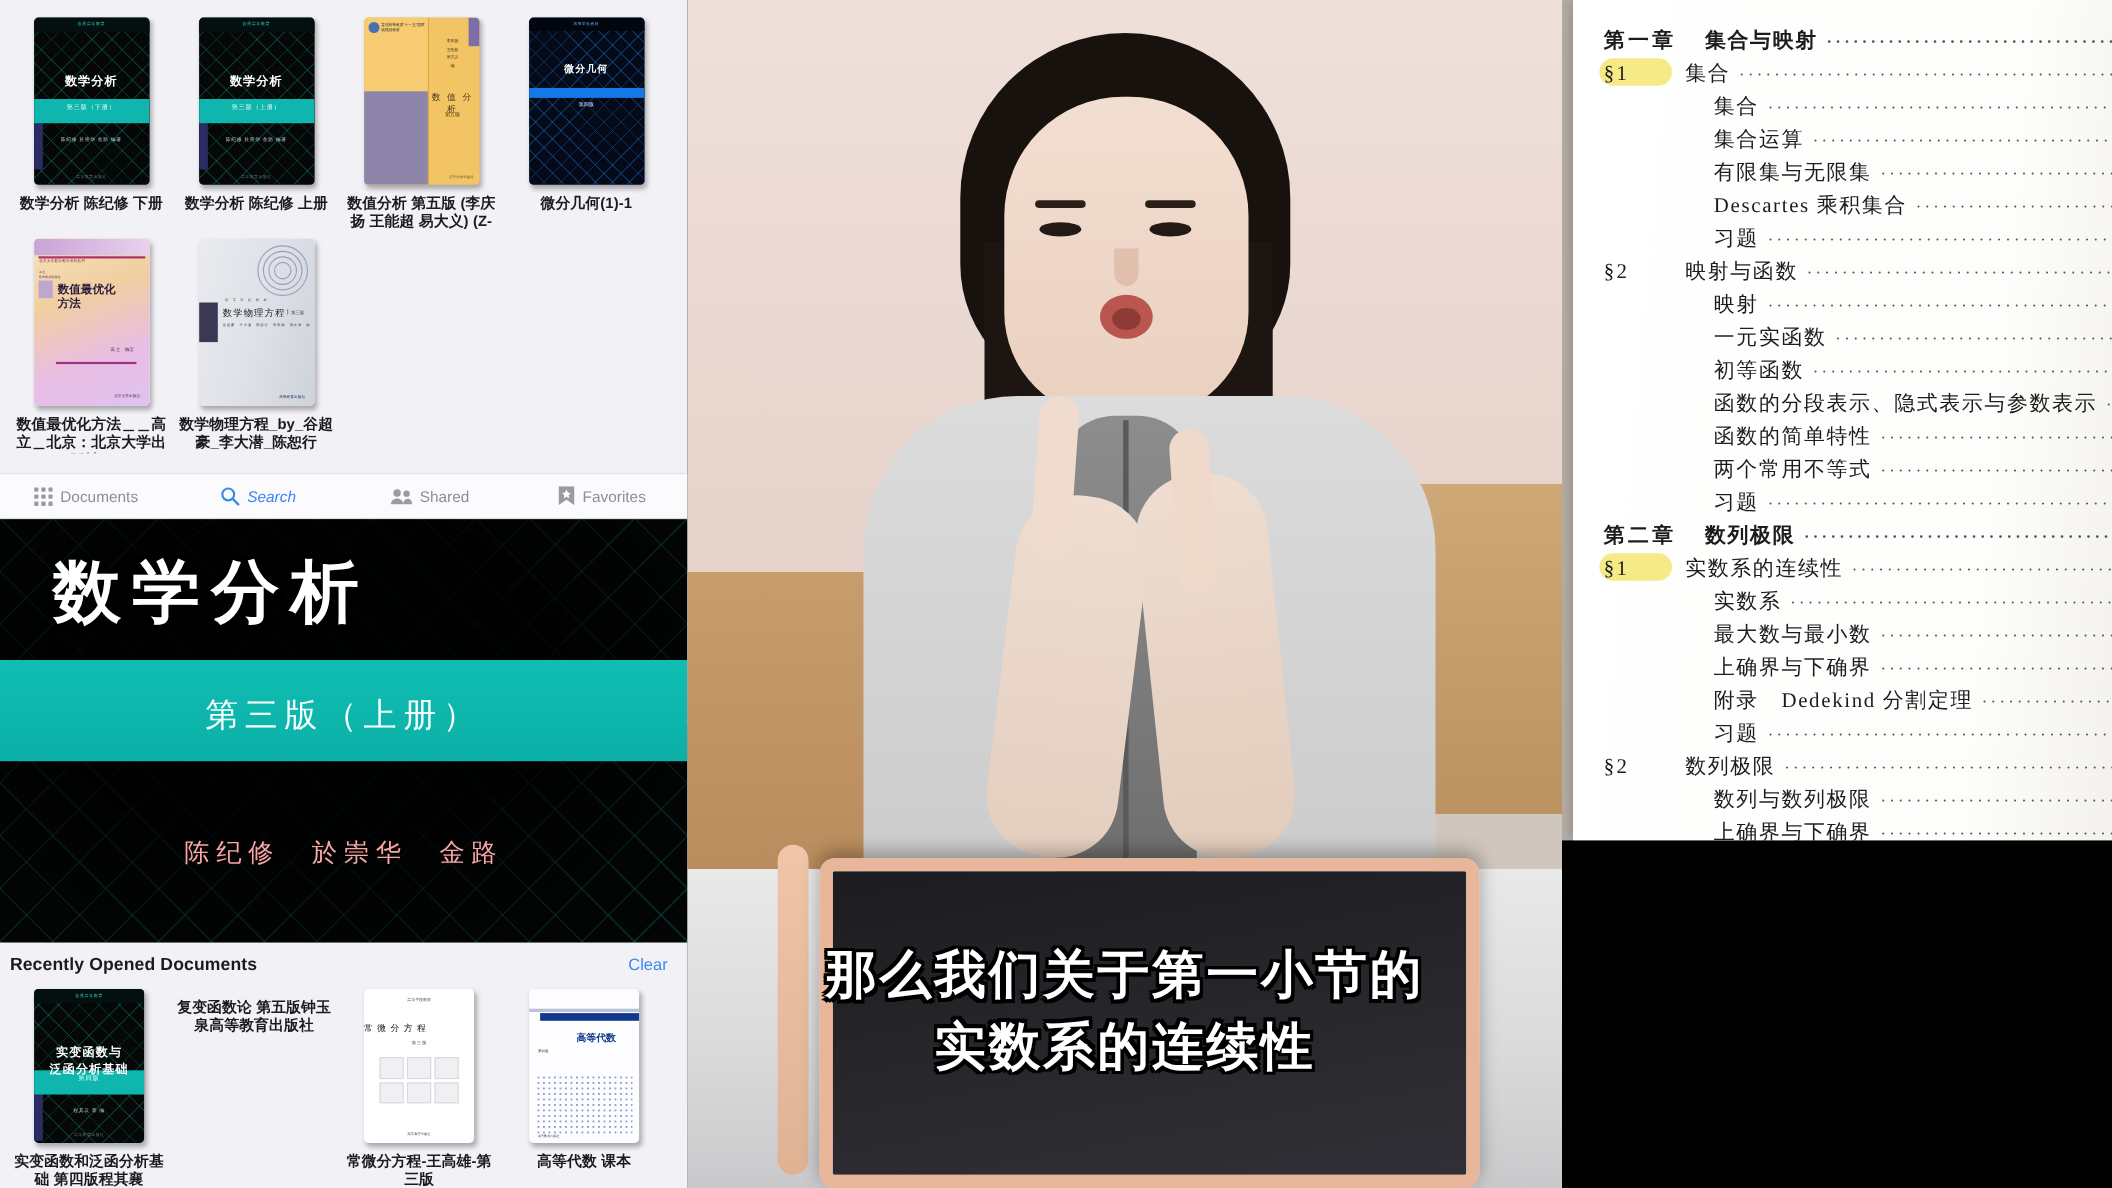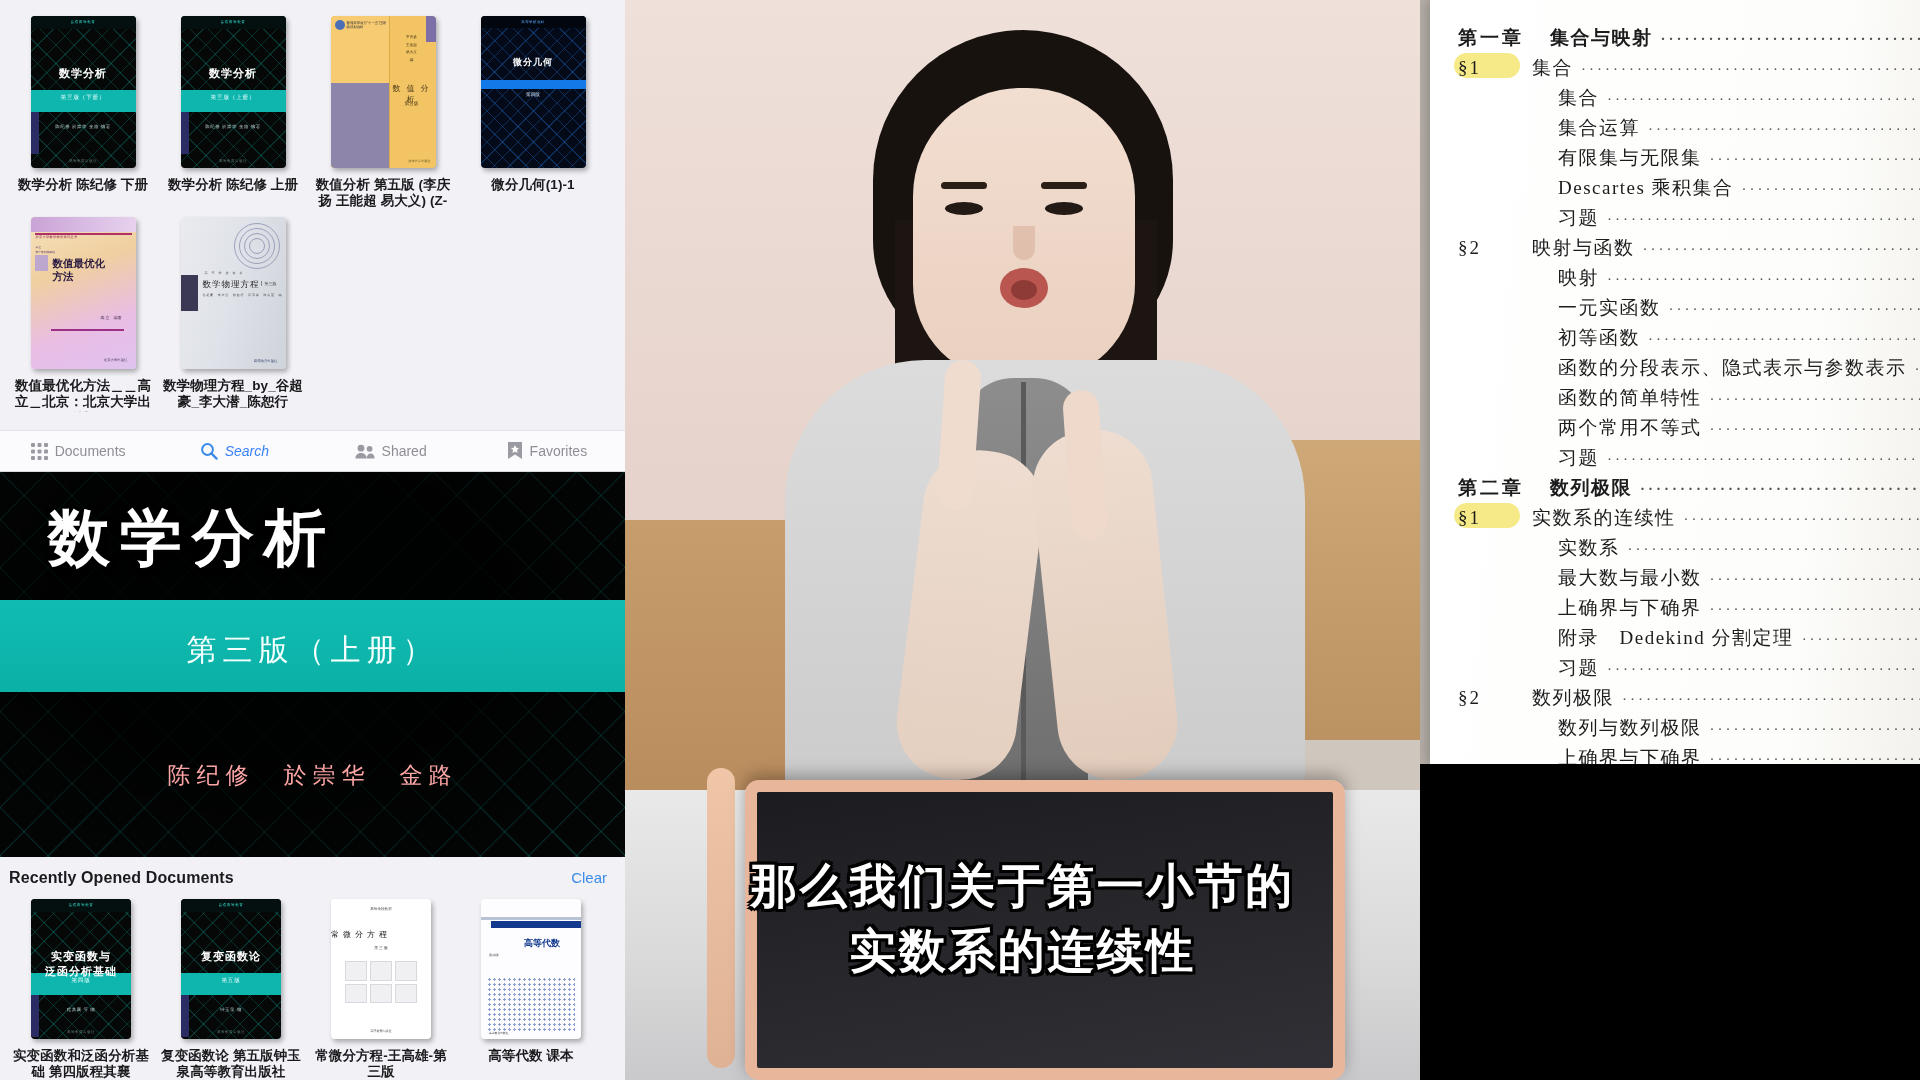--- a/index.html
+++ b/index.html
@@ -455,37 +455,20 @@
                   <div>泛函分析基础</div>
                 </div>
         <div class="t2">第四版</div>
         <div class="t3">程其襄 等 编</div>
         <div class="pub">高等教育出版社</div>
       </div>
       </div>
       <div class="cell-label">实变函数和泛函分析基础 第四版程其襄</div>
     </div>
     <div class="lib-cell">
-      <div class="cover-wrap">
-
-      <div class="cover cov-mathdark">
-        <div class="diamond"></div>
-        <div class="bandtop">
-                  <span>普通高等教育</span>
-                </div>
-        <div class="spine"></div>
-        <div class="teal"></div>
-        <div class="t1">
-                  <div>复变函数论</div>
-                </div>
-        <div class="t2">第五版</div>
-        <div class="t3">钟玉泉 编</div>
-        <div class="pub">高等教育出版社</div>
-      </div>
-      </div>
       <div class="cell-label">复变函数论 第五版钟玉泉高等教育出版社</div>
     </div>
     <div class="lib-cell">
       <div class="cover-wrap">
 
       <div class="cover cov-white">
         <div class="hdr">高等学校教材</div>
         <div class="t1">常 微 分 方 程</div>
         <div class="t2">第 三 版</div>
         <div class="grid">

